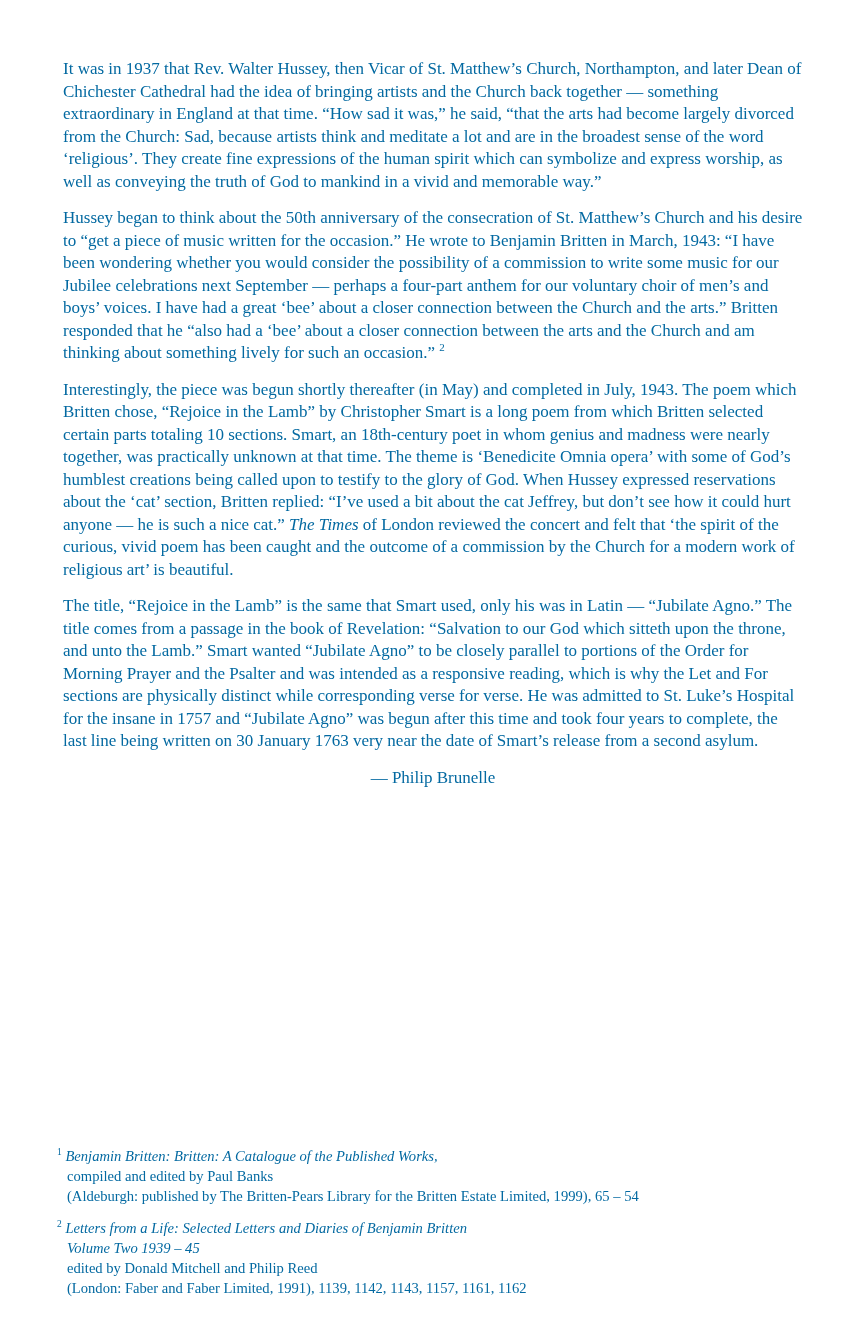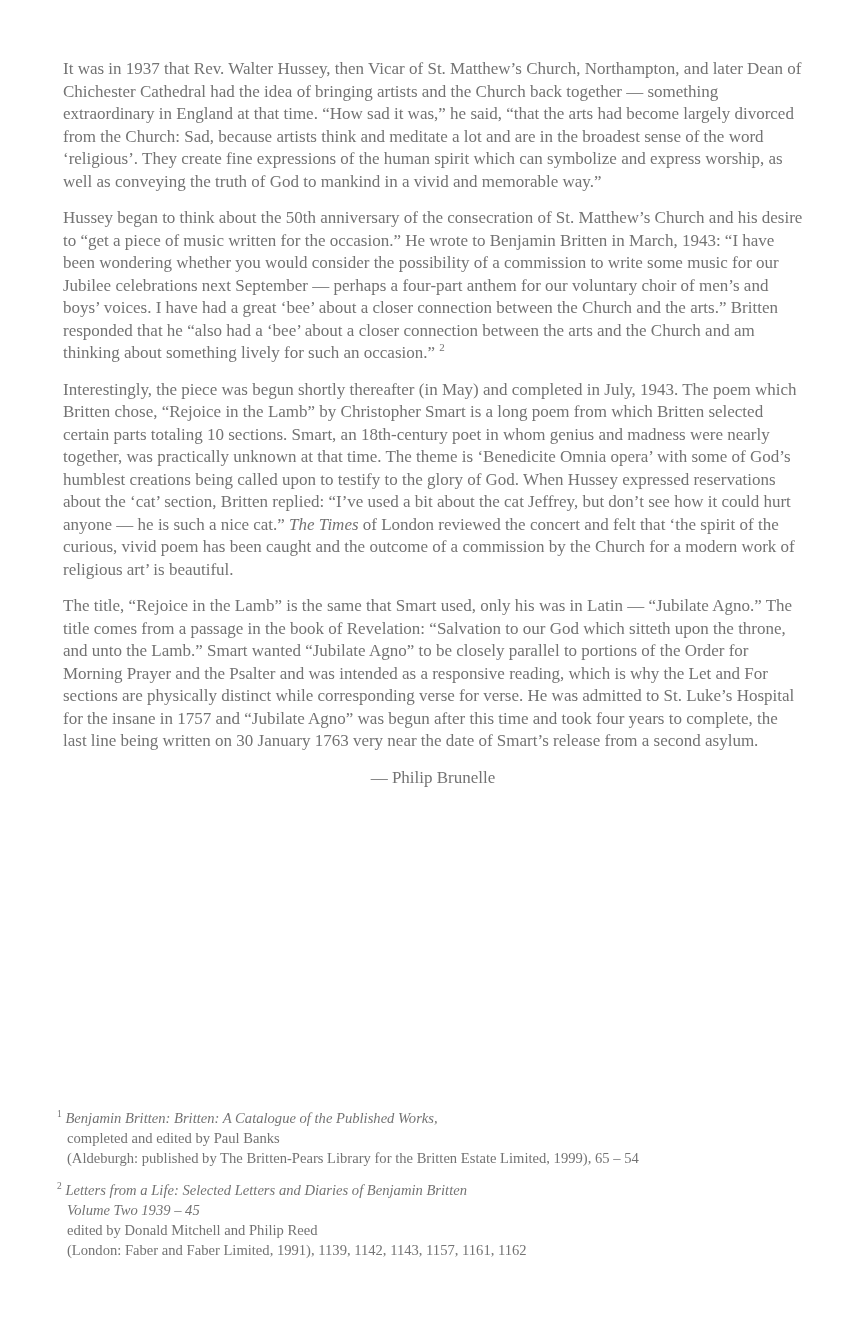--- a/index.html
+++ b/index.html
@@ -2,21 +2,21 @@
 <html><head>
 <meta charset="utf-8">
 <style>
   * { margin: 0; padding: 0; box-sizing: border-box; }
   html, body { background: #ffffff; }
   .page {
     position: relative;
     width: 864px;
     height: 1344px;
     background: #ffffff;
-    color: #737373;
+    color: #0369a1;
     font-family: "Liberation Serif", "DejaVu Serif", serif;
     overflow: hidden;
   }
   .body-text {
     position: absolute;
     top: 58px;
     left: 63px;
     width: 740px;
     font-size: 17px;
     line-height: 22.5px;
@@ -27,21 +27,21 @@
     font-size: 11px;
     line-height: 0;
     vertical-align: super;
   }
   .signature {
     text-align: center;
     margin-top: 14px !important;
   }
   .footnotes {
     position: absolute;
-    top: 1108px;
+    top: 1146px;
     left: 57px;
     width: 750px;
     font-size: 14.6px;
     line-height: 20px;
   }
   .footnote { margin-bottom: 12px; }
   .footnote sup {
     font-size: 9.5px;
     line-height: 0;
     vertical-align: super;
@@ -65,21 +65,21 @@
 
 
     <p class="signature">— Philip Brunelle</p>
 
   </main>
 
   <footer class="footnotes">
 
     <div class="footnote">
       <div class="fn-line"><sup>1</sup> <i>Benjamin Britten: Britten: A Catalogue of the Published Works,</i></div>
-      <div class="fn-line fn-indent">completed and edited by Paul Banks</div>
+      <div class="fn-line fn-indent">compiled and edited by Paul Banks</div>
       <div class="fn-line fn-indent">(Aldeburgh: published by The Britten-Pears Library for the Britten Estate Limited, 1999), 65 – 54</div>
     </div>
 
     <div class="footnote">
       <div class="fn-line"><sup>2</sup> <i>Letters from a Life: Selected Letters and Diaries of Benjamin Britten</i></div>
       <div class="fn-line fn-indent"><i>Volume Two 1939 – 45</i></div>
       <div class="fn-line fn-indent">edited by Donald Mitchell and Philip Reed</div>
       <div class="fn-line fn-indent">(London: Faber and Faber Limited, 1991), 1139, 1142, 1143, 1157, 1161, 1162</div>
     </div>
 

